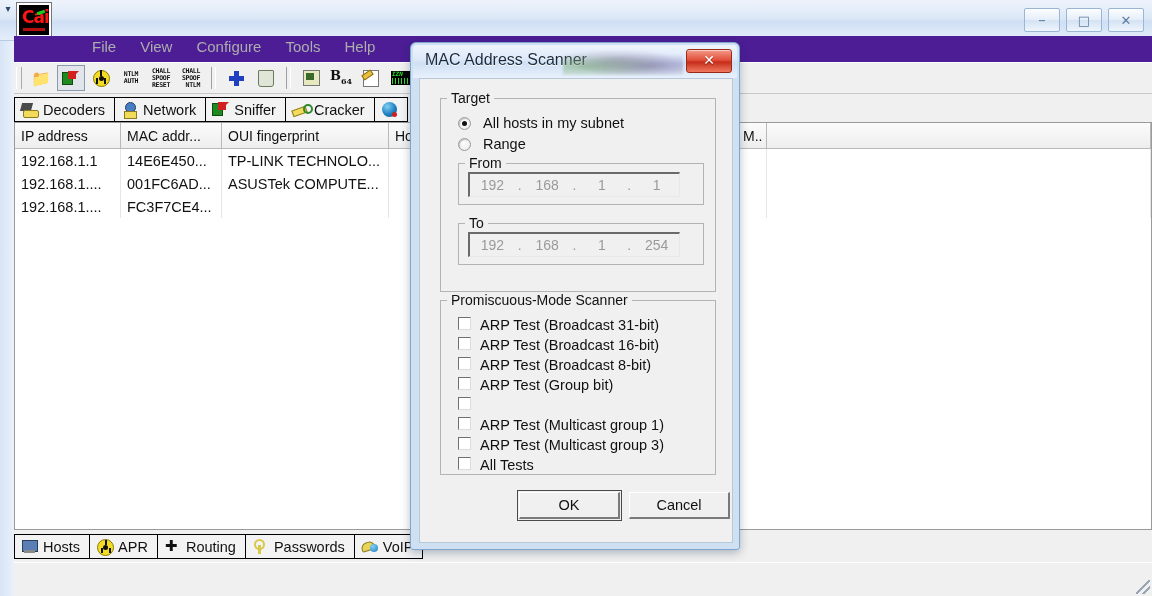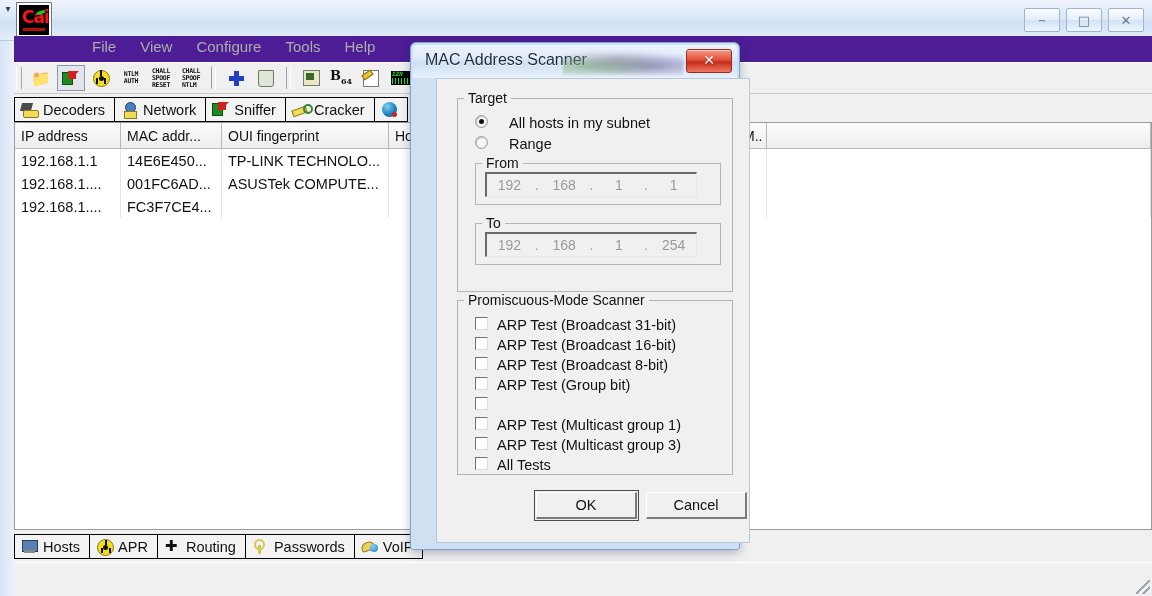--- a/index.html
+++ b/index.html
@@ -156,21 +156,21 @@
     width:15px;height:15px;border-radius:50%;
     background:#f3dd24;border:1px solid #8a7a00;position:relative;
   }
   .ico-radio::before{content:"";position:absolute;left:5px;top:5px;width:5px;height:5px;border-radius:50%;background:#111;}
   .ico-radio::after{content:"";position:absolute;left:6.5px;top:-1px;width:2px;height:6px;background:#111;
     box-shadow: -4px 8px 0 0 #111, 4px 8px 0 0 #111;}
   .txt-ico {
     font-family:"DejaVu Sans Mono", monospace;
     font-size: 6.5px; line-height: 7px;
     font-weight: bold; color:#111;
-    text-align:left; letter-spacing:-0.3px;
+    text-align:right; letter-spacing:-0.3px;
   }
   .ico-plus {
     width:15px;height:15px;position:relative;
   }
   .ico-plus::before{content:"";position:absolute;left:5px;top:0;width:5px;height:15px;background:#2040c0;}
   .ico-plus::after{content:"";position:absolute;left:0;top:5px;width:15px;height:5px;background:#2040c0;}
   .ico-trash{width:14px;height:15px;background:#dfe6d8;border:1px solid #6a7a5a;border-radius:1px 1px 3px 3px;}
   .ico-grid{width:15px;height:14px;background:#e8e8c0;border:1px solid #777;position:relative;}
   .ico-grid::after{content:"";position:absolute;left:2px;top:2px;width:8px;height:7px;background:#3a6a2a;}
   .ico-b64{font-family:"DejaVu Serif",serif;font-size:13px;font-weight:bold;color:#111;line-height:12px;}
@@ -351,40 +351,40 @@
   }
   .dlg-close .x {
     position:absolute; left:0; right:0; top:2px;
     text-align:center; color:#fff;
     font-size: 14px; font-weight:bold;
     font-family:"DejaVu Sans", sans-serif;
     text-shadow: 0 1px 1px rgba(0,0,0,0.4);
   }
   .dlg-body {
     position:absolute;
-    left: 25px; top: 35px;
+    left: 8px; top: 35px;
     width: 314px; height: 465px;
     background: #f0f0f0;
     border: 1px solid #b8c8d8;
     box-sizing:border-box;
   }
 
   fieldset.grp {
     position:absolute;
     border: 1px solid #b4b4b4;
     margin:0; padding:0;
     background: transparent;
   }
   fieldset.grp > legend {
     font-size: 14px; color:#111;
     padding: 0 4px; margin-left: 6px;
     background: transparent;
   }
 
-  .radio-line { position:absolute; display:flex; gap:21px; }
+  .radio-line { position:absolute; display:flex; align-items:center; gap:12px; }
   .rad {
     width: 13px; height:13px; border-radius:50%;
     background: radial-gradient(circle at 35% 30%, #ffffff 0%, #f2f2f2 60%, #dcdcdc 100%);
     border: 1px solid #9a9a9a;
     box-shadow: inset 1px 1px 1px rgba(0,0,0,0.22);
     position:relative; flex:0 0 auto;
     box-sizing:border-box;
   }
   .rad.on::after {
     content:""; position:absolute; left:3px; top:3px;

